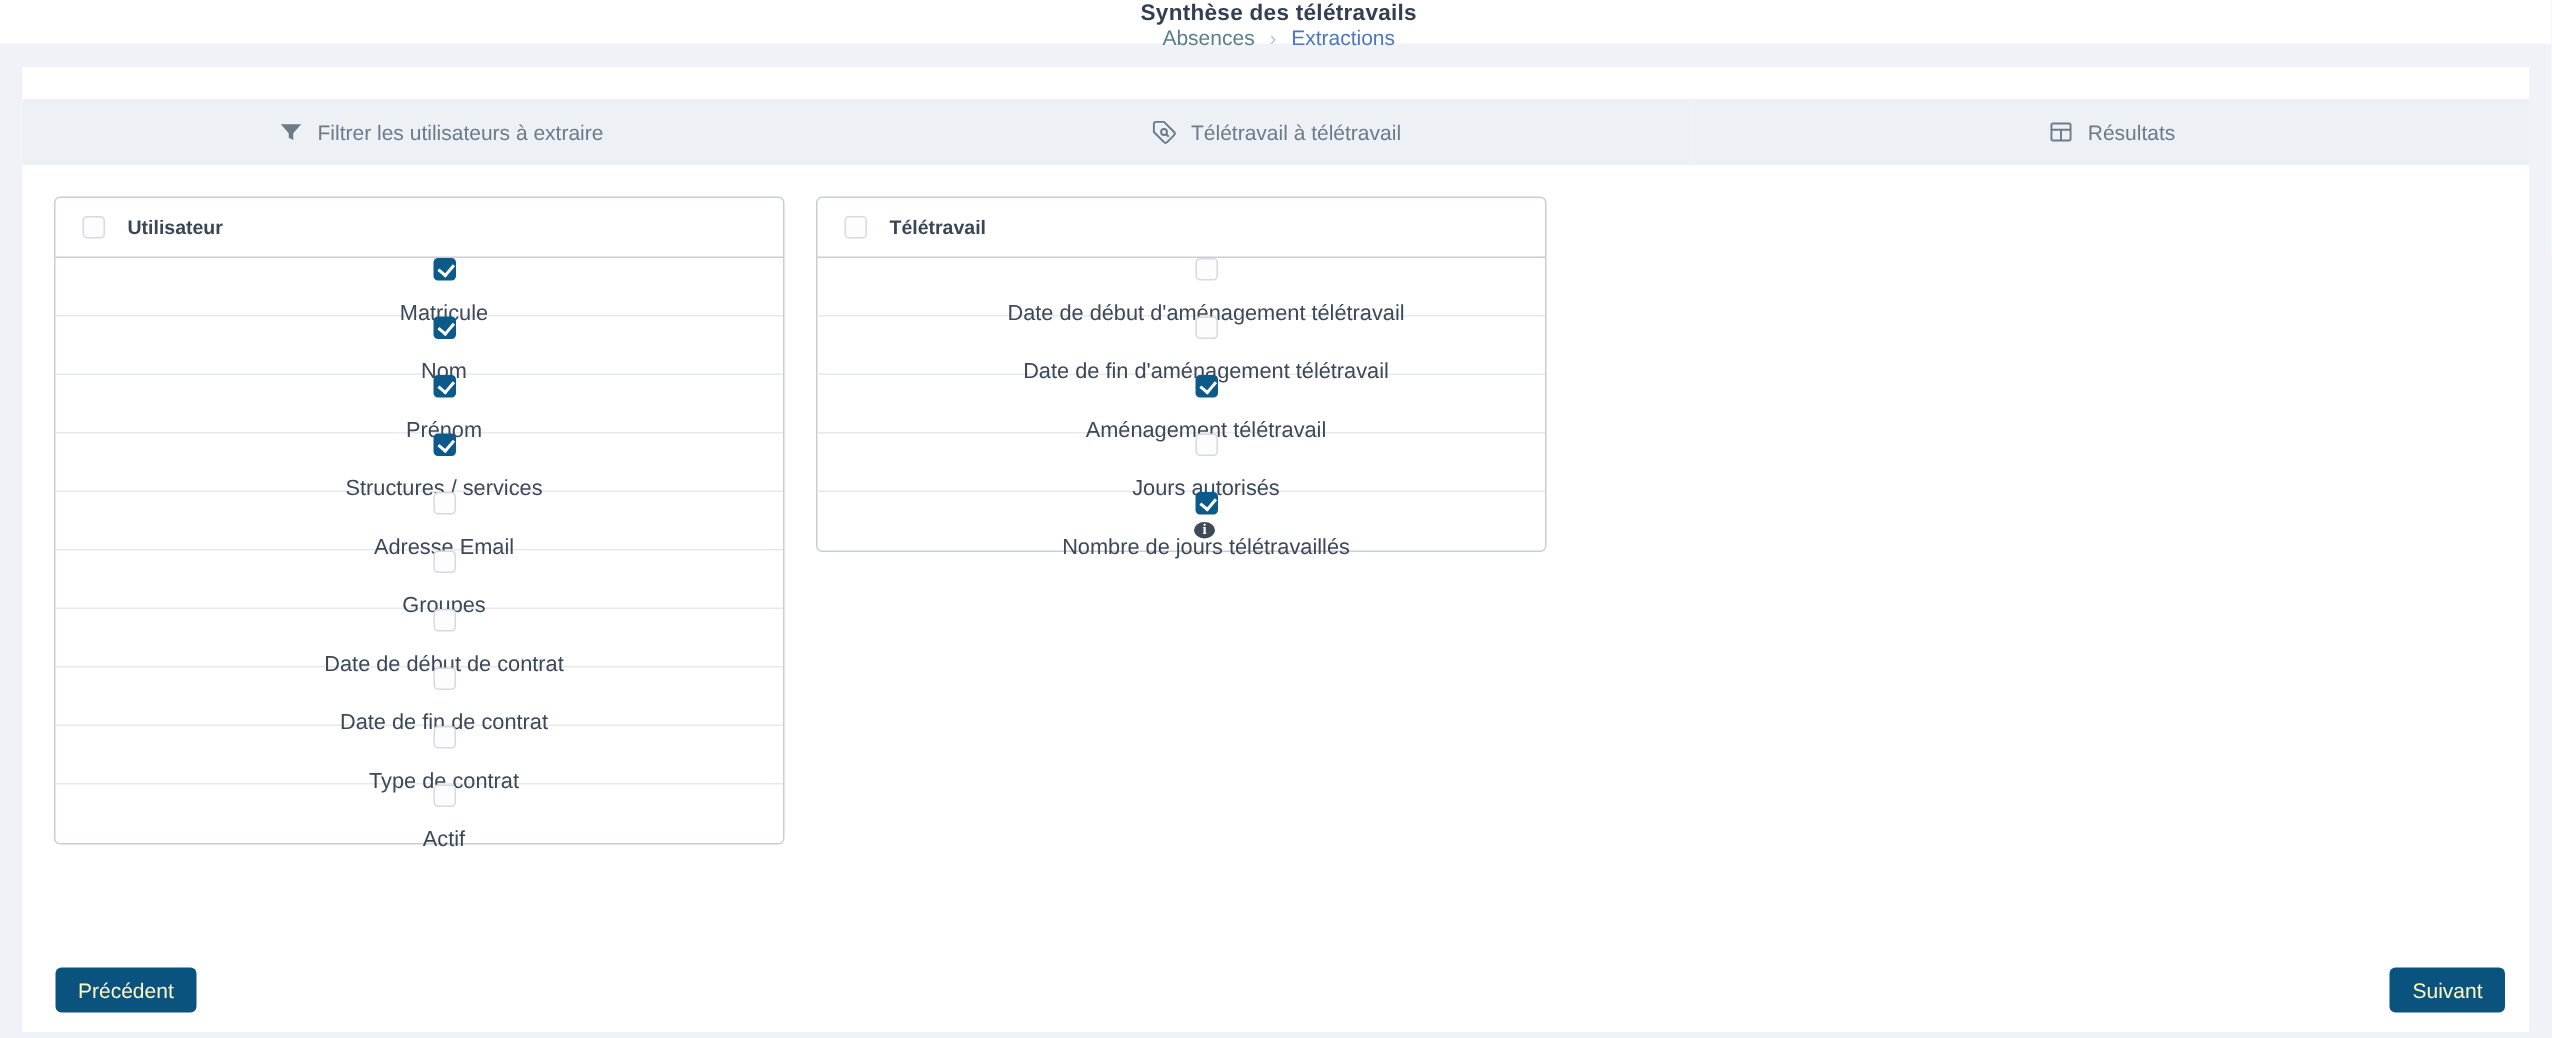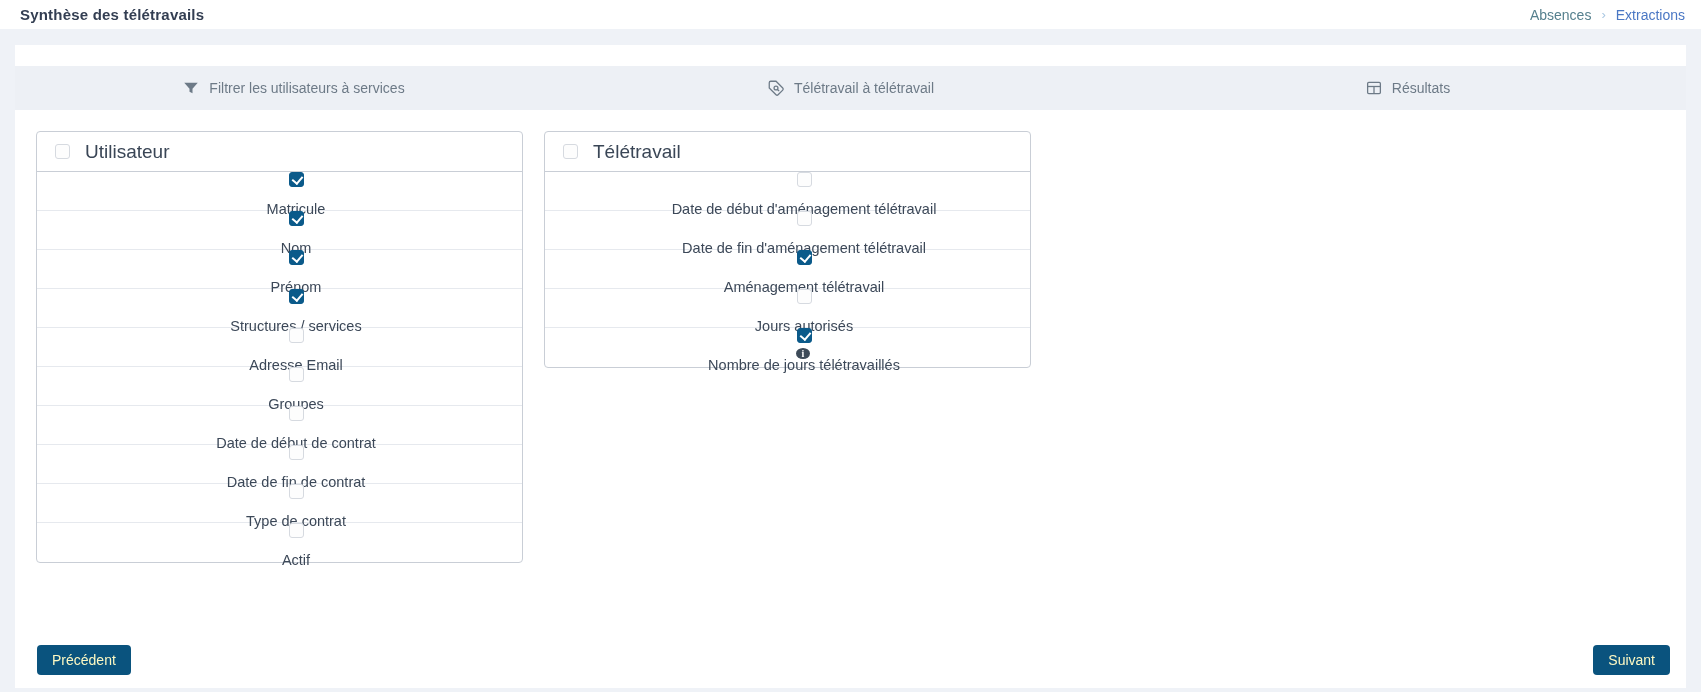--- a/index.html
+++ b/index.html
@@ -7,20 +7,21 @@
     width: 1701px; height: 692px;
     font-family: "Liberation Sans", sans-serif;
     background: #eff2f7;
     overflow: hidden;
   }
   
   .top-header {
     height: 29px; background: #ffffff;
     display: flex; align-items: center; justify-content: space-between;
     padding: 0 16px 0 20px;
+    flex-direction: column;
   }
   .page-title {
     font-size: 15px; font-weight: bold; color: #333e52; letter-spacing: .2px;
   }
   .breadcrumb { display: flex; align-items: center; gap: 10px; font-size: 14px; }
   .crumb-first { color: #56808e; cursor: pointer; }
   .crumb-sep { color: #a9c7e2; font-size: 13px; }
   .crumb-last { color: #4a77c4; cursor: pointer; }
 
   
@@ -45,21 +46,21 @@
   
   .content { padding: 21px 21px 0 21px; display: flex; gap: 21px; align-items: flex-start; }
   .panel {
     width: 487px; background: #ffffff;
     border: 1px solid #c9ced6; border-radius: 4px;
   }
   .panel-header {
     height: 40px; display: flex; align-items: center; gap: 15px;
     padding-left: 18px; border-bottom: 1px solid #c9ced6;
   }
-  .panel-title { font-size: 19px; font-weight: normal; color: #3a4656; }
+  .panel-title { font-size: 13px; font-weight: bold; color: #3a4656; }
   .rows { }
   .row {
     height: 39px; display: flex; align-items: center; gap: 14px;
     padding-left: 33px; border-bottom: 1px solid #e6e9ee;
     cursor: pointer;
     flex-direction: column;
   }
   .row:last-child { border-bottom: none; }
   .row-label { font-size: 14.5px; color: #3c4858; }
 
@@ -113,21 +114,21 @@
 <div class="card">
   <div class="card-inner-top"></div>
 
   <div class="tabs">
     <div class="tab">
       <span class="ticon">
         <svg viewBox="0 0 24 24">
             <path d="M3 5h18l-7 8v6l-4-2v-4L3 5z" fill="currentColor" stroke="none" style="fill:#6d7a87"></path>
           </svg>
       </span>
-      <span>Filtrer les utilisateurs à services</span>
+      <span>Filtrer les utilisateurs à extraire</span>
     </div>
     <div class="tab">
       <span class="ticon">
         <svg viewBox="0 0 24 24">
             <path d="M12 3H5a2 2 0 0 0-2 2v7l9 9a2 2 0 0 0 2.8 0l6.2-6.2a2 2 0 0 0 0-2.8L12 3z"></path>
             <circle cx="12" cy="12" r="2.6"></circle>
             <line x1="14" y1="14" x2="16.2" y2="16.2"></line>
           </svg>
       </span>
       <span>Télétravail à télétravail</span>

